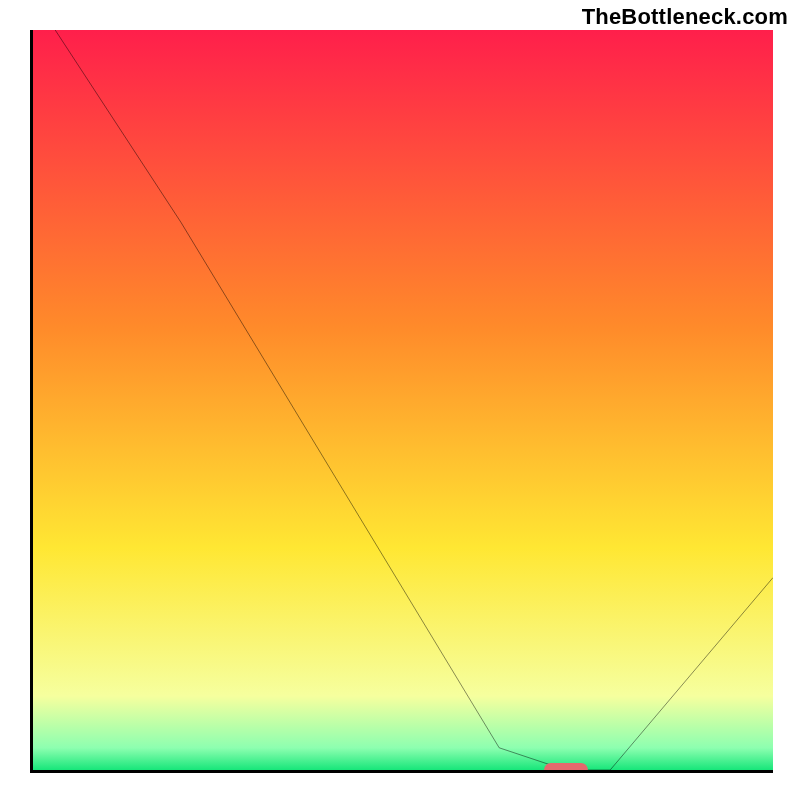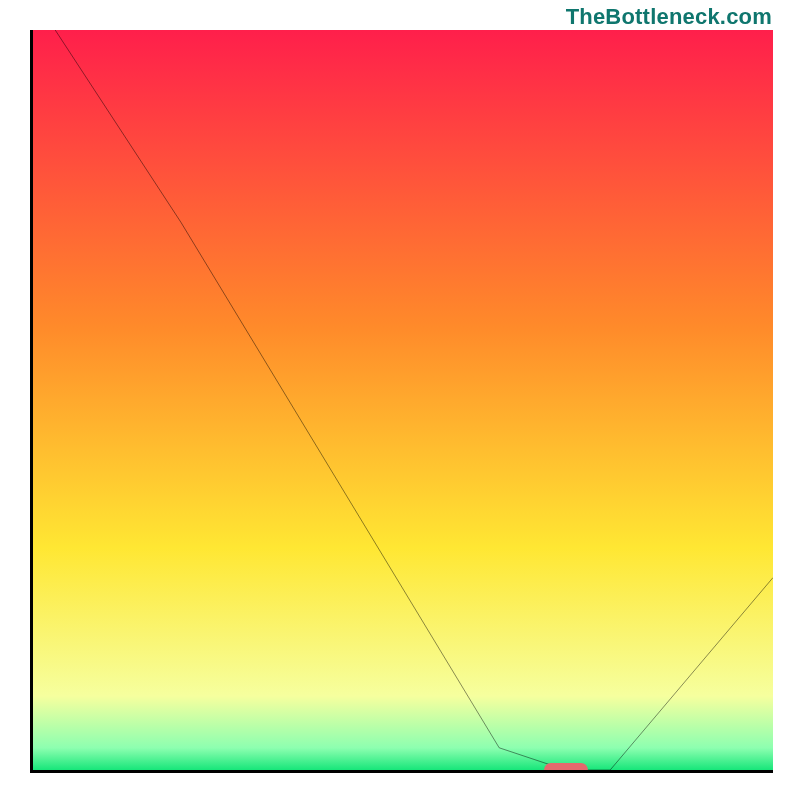--- a/index.html
+++ b/index.html
@@ -7,24 +7,24 @@
     padding: 0;
     background: #ffffff;
     width: 800px;
     height: 800px;
     position: relative;
     font-family: Arial, Helvetica, sans-serif;
   }
   .watermark {
     position: absolute;
     top: 4px;
-    right: 28px;
+    right: 12px;
     font-size: 22px;
     font-weight: bold;
-    color: #0f766e;
+    color: #000000;
     letter-spacing: 0.2px;
   }
   .plot-area {
     position: absolute;
     left: 30px;
     top: 30px;
     width: 740px;
     height: 740px;
     border-left: 3px solid #000;
     border-bottom: 3px solid #000;

